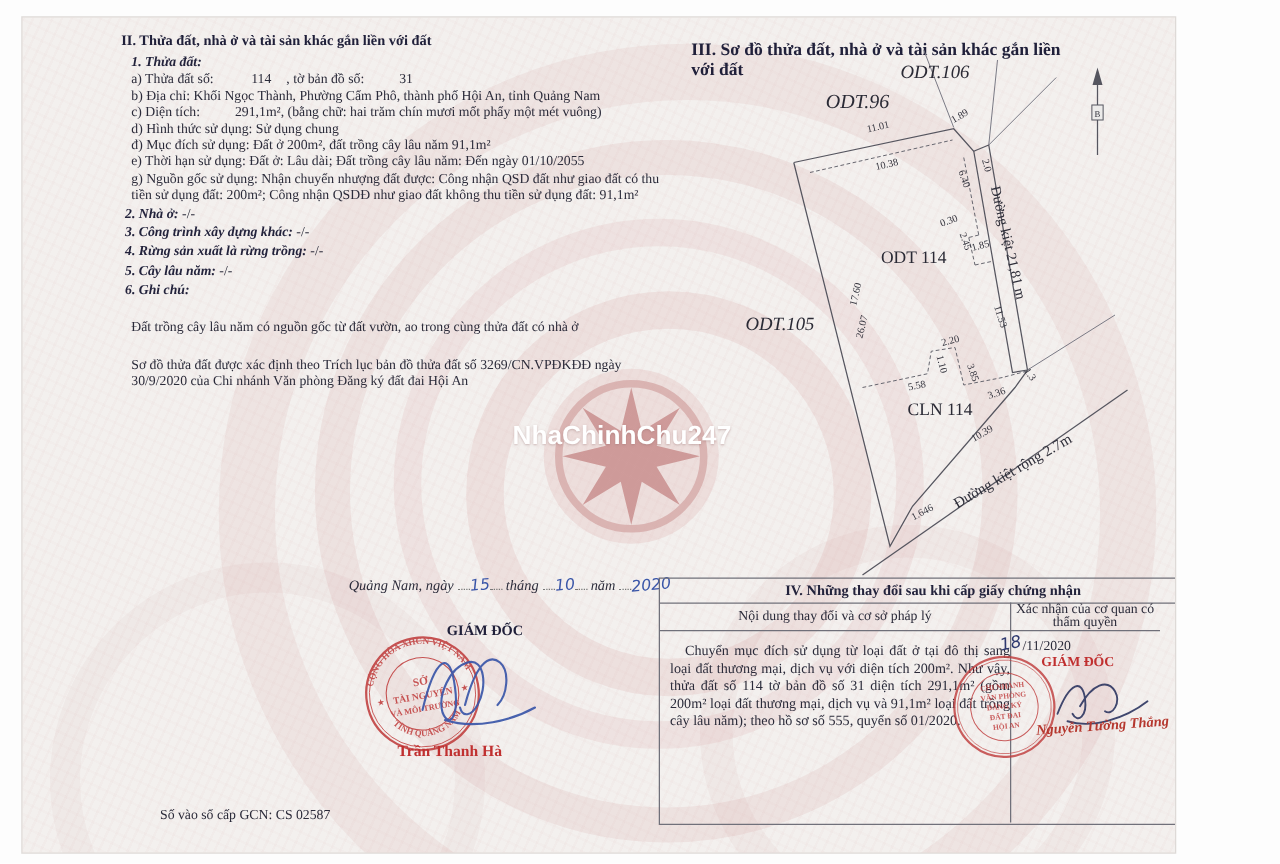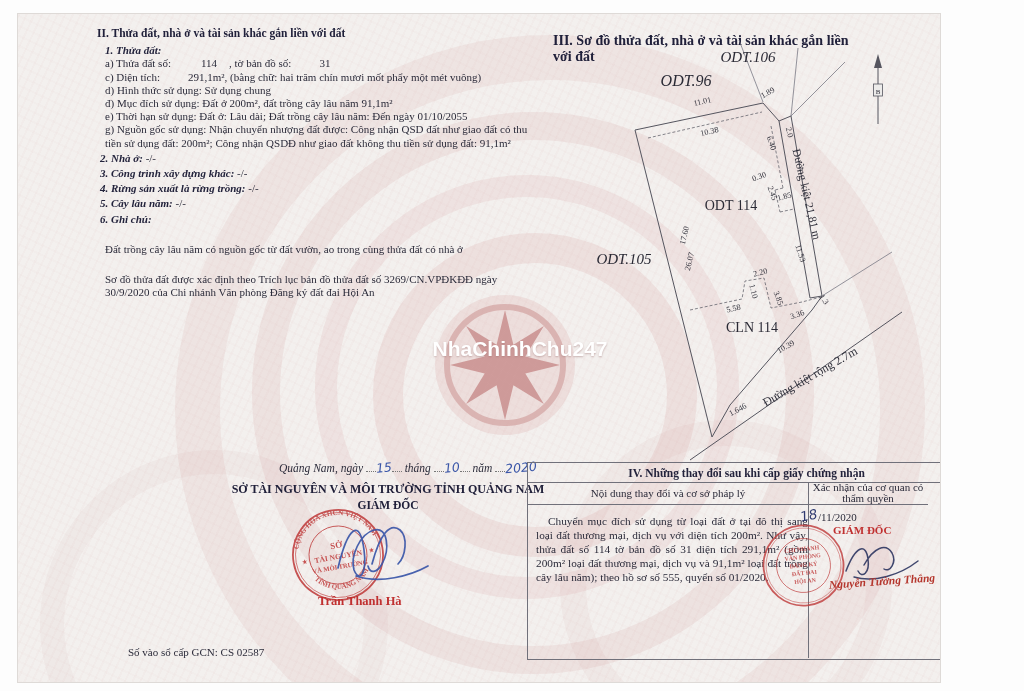--- a/index.html
+++ b/index.html
@@ -67,21 +67,21 @@
   .t4 .content{position:absolute;left:0;top:41px;width:272px;padding:10px 6px 0 8px;
                font-size:11.3px;line-height:14px;text-align:justify;text-indent:12px;}
   .t4 .day{position:absolute;left:272px;top:44px;font-family:"DejaVu Sans",sans-serif;
            font-style:italic;font-size:13.5px;color:#2f3a70;transform:rotate(-12deg);}
   .t4 .d2{position:absolute;left:290px;top:48px;font-size:11px;}
   .t4 .role2{position:absolute;left:305px;top:61px;font-weight:bold;font-size:11px;color:#c03030;}
   .t4 .sig2{position:absolute;left:310px;top:72px;}
   .t4 .stamp2{position:absolute;left:228px;top:55px;transform:rotate(-6deg);opacity:0.82;}
   .t4 .signer2{position:absolute;left:300px;top:112px;width:108px;text-align:center;
                font-style:italic;font-size:11.5px;font-weight:bold;color:#b5372e;transform:rotate(-4deg);}
-  .wmark{position:absolute;left:392px;top:323px;width:220px;text-align:center;z-index:60;
+  .wmark{position:absolute;left:392px;top:323px;width:220px;text-align:left;z-index:60;
          font-family:"Liberation Sans",sans-serif;font-weight:bold;font-size:21px;color:#fff;
          text-shadow:0 1px 2px rgba(150,110,110,0.45);}
   .stamp-red{fill:#c03e3e;font-weight:bold;font-family:"Liberation Serif",serif;}
 </style>
 </head>
 <body>
 
 <div class="page">
  <div class="sheet">
 
@@ -97,20 +97,21 @@
     <polygon points="120,65 85.3,73.4 103.9,103.9 73.4,85.3 65,120 56.6,85.3 26.1,103.9 44.7,73.4 10,65 44.7,56.6 26.1,26.1 56.6,44.7 65,10 73.4,44.7 103.9,26.1 85.3,56.6" fill="rgba(168,72,72,0.45)"></polygon>
   </svg>
   <div class="texture"></div>
 
   <div class="sec2">
     <div class="t2">II. Thửa đất, nhà ở và tài sản khác gắn liền với đất</div>
     <div class="bi li mt4">1. Thửa đất:</div>
     <div class="li">
       <span>a) Thửa đất số:</span><span class="gap30">114</span><span class="gap12">, tờ bản đồ số:</span><span class="gap28">31</span>
     </div>
+    <div class="li">b) Địa chỉ:  Khối Ngọc Thành, Phường Cẩm Phô, thành phố Hội An, tỉnh Quảng Nam</div>
     <div class="li">
       <span>c) Diện tích:</span><span class="gap28">291,1m², (bằng chữ: hai trăm chín mươi mốt phẩy một mét vuông)</span>
     </div>
     <div class="li">d) Hình thức sử dụng:  Sử dụng chung</div>
     <div class="li">đ) Mục đích sử dụng:  Đất ở 200m², đất trồng cây lâu năm 91,1m²</div>
     <div class="li">e) Thời hạn sử dụng:  Đất ở: Lâu dài; Đất trồng cây lâu năm: Đến ngày 01/10/2055</div>
     <div class="li">g) Nguồn gốc sử dụng:  Nhận chuyển nhượng đất được:  Công nhận QSD đất như giao đất có thu tiền sử dụng đất: 200m²; Công nhận QSDĐ như giao đất không thu tiền sử dụng đất: 91,1m²</div>
     <div class="ni"><span class="bi">2. Nhà ở:</span> <span>-/-</span></div>
     <div class="ni"><span class="bi">3. Công trình xây dựng khác:</span> <span>-/-</span></div>
     <div class="ni"><span class="bi">4. Rừng sản xuất là rừng trồng:</span> <span>-/-</span></div>
@@ -175,21 +176,20 @@
   </svg>
 
   <div class="dateline">
     <span>Quảng Nam, ngày</span>
     <span class="dots"></span><span class="hw">15</span><span class="dots"></span>
     <span>tháng</span>
     <span class="dots"></span><span class="hw">10</span><span class="dots"></span>
     <span>năm</span>
     <span class="dots"></span><span class="hw">2020</span>
   </div>
-  <div class="org">SỞ TÀI NGUYÊN VÀ MÔI TRƯỜNG TỈNH QUẢNG NAM</div>
   <div class="role">GIÁM ĐỐC</div>
 
   <svg class="stamp1" width="110" height="110" viewBox="0 0 110 110">
     <defs>
       <path id="s1top" d="M 15,55 A 40,40 0 1 1 95,55"></path>
       <path id="s1bot" d="M 21,55 A 34,34 0 0 0 89,55"></path>
     </defs>
     <circle cx="55" cy="55" r="45" fill="none" stroke="#c03e3e" stroke-width="1.8"></circle>
     <circle cx="55" cy="55" r="42.5" fill="none" stroke="#c03e3e" stroke-width="0.7"></circle>
     <circle cx="55" cy="55" r="29" fill="none" stroke="#c03e3e" stroke-width="0.9"></circle>

